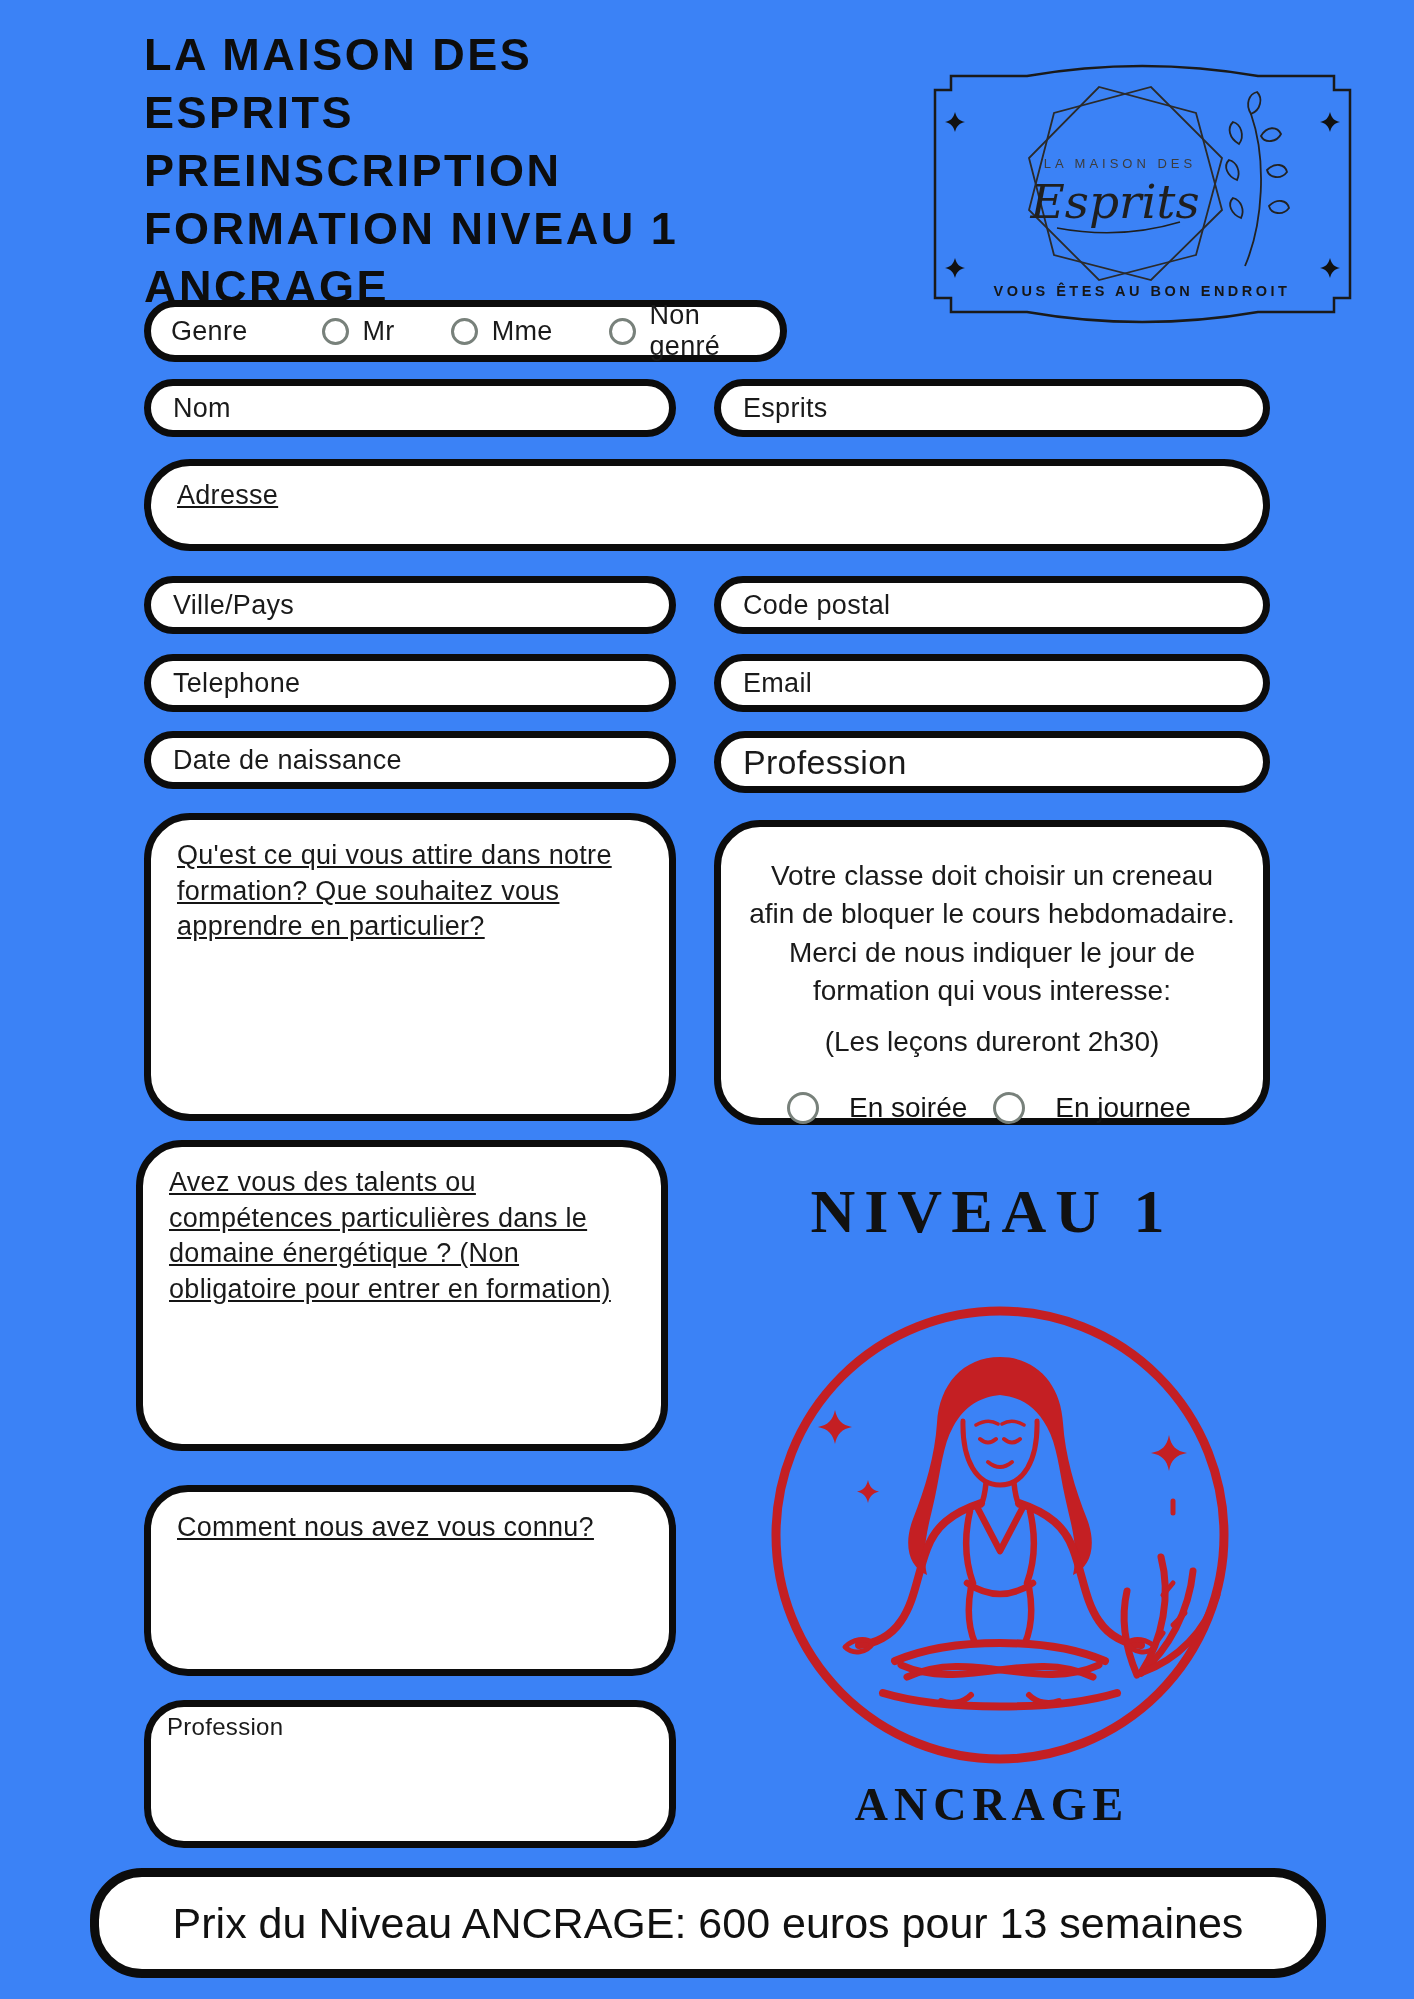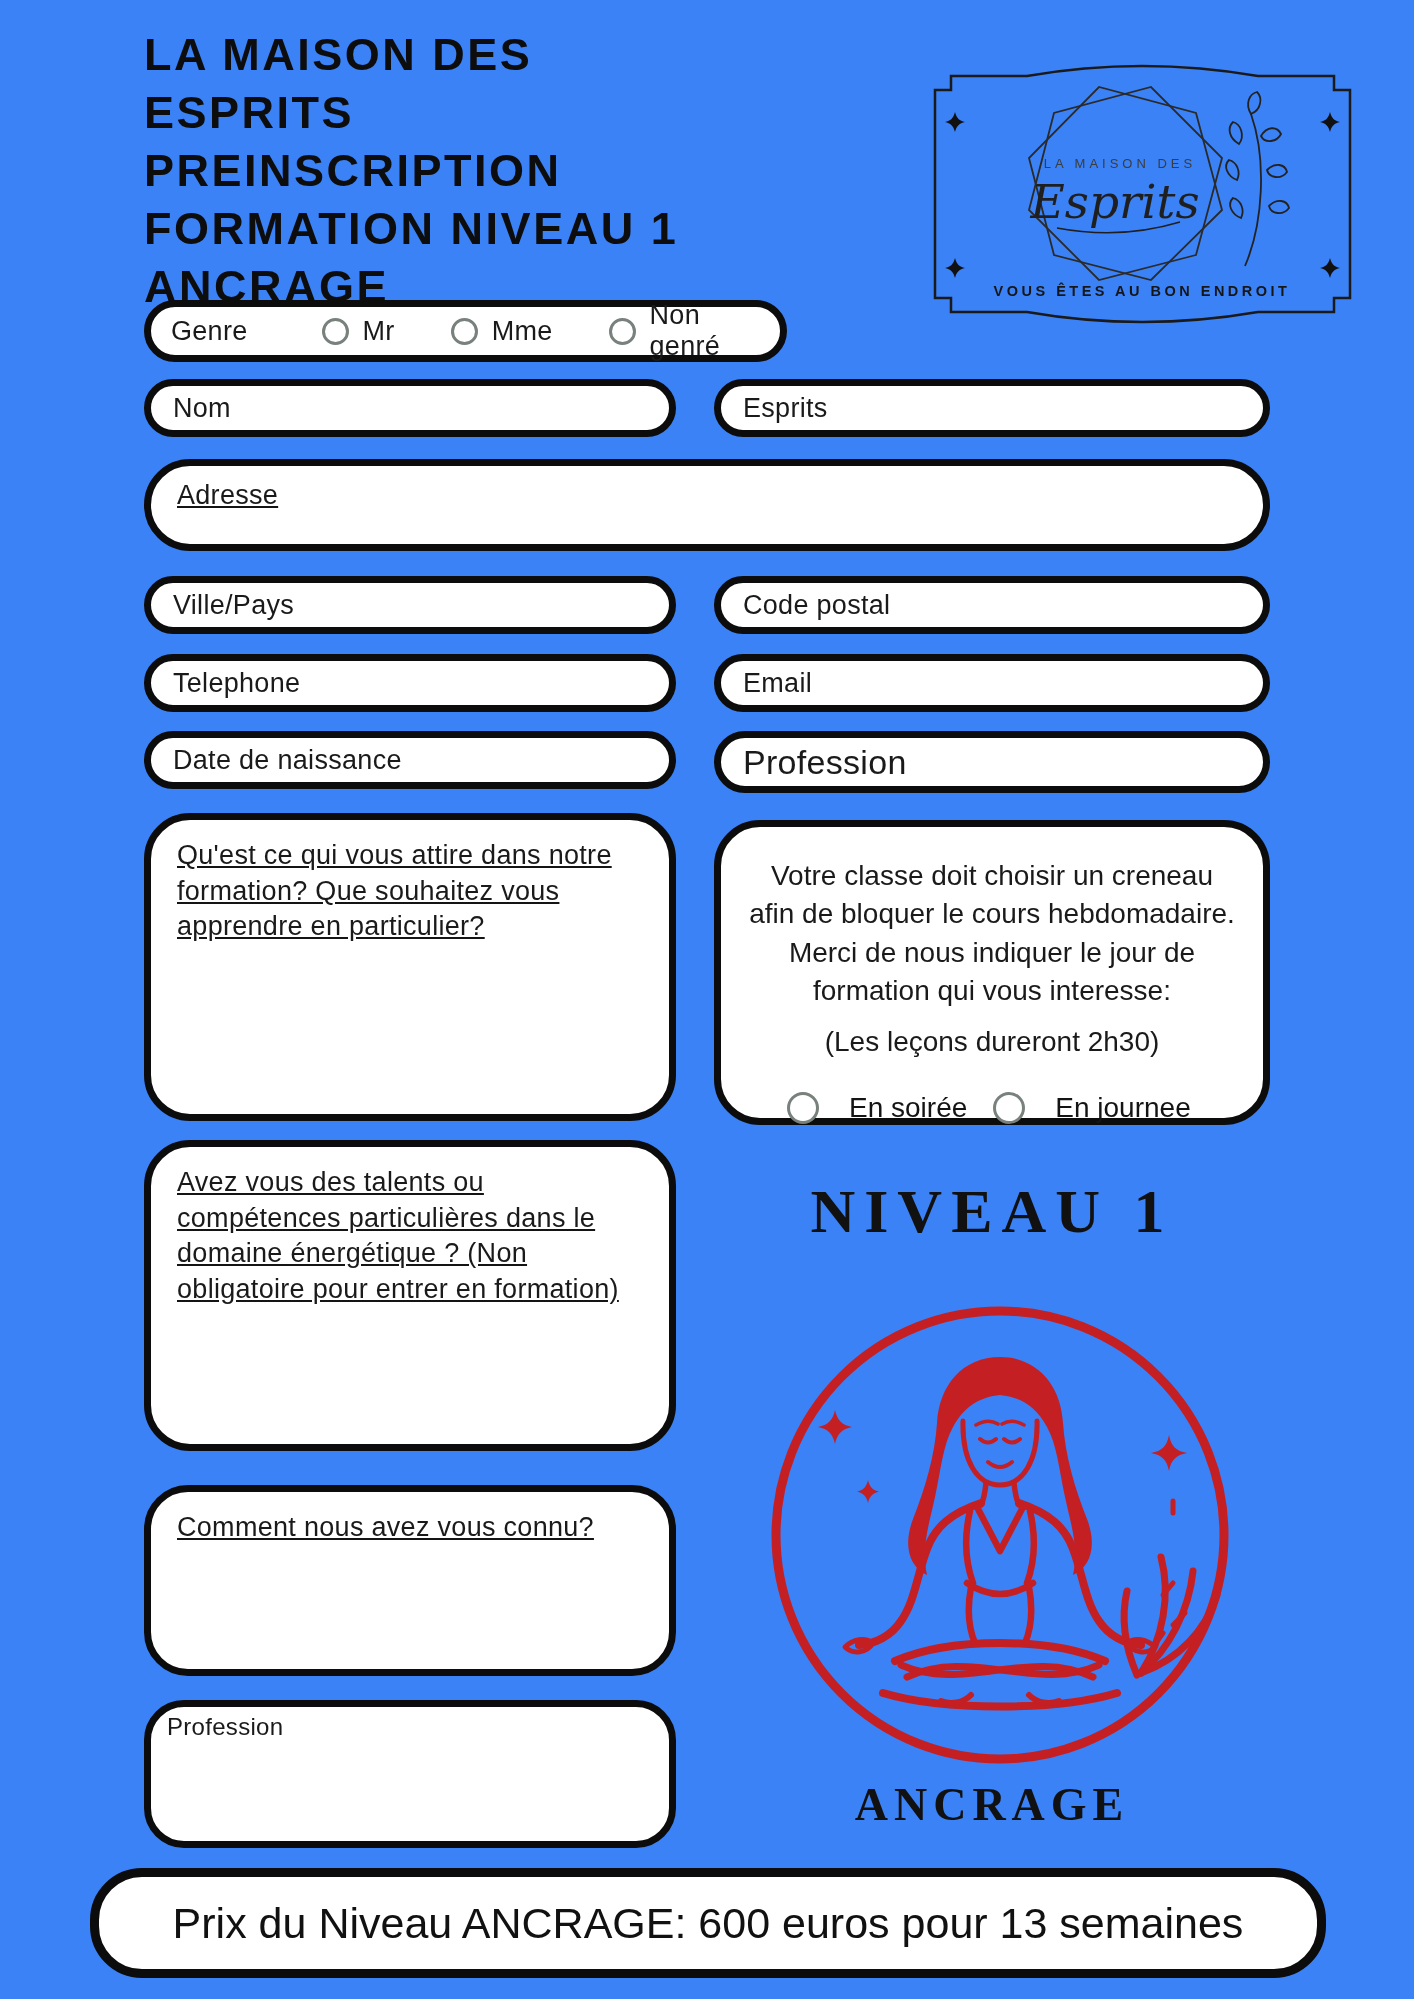--- a/index.html
+++ b/index.html
@@ -153,21 +153,21 @@
         <span class="radio r32"></span>
         <span>En soirée</span>
       </span>
       <span class="opt">
         <span class="radio r32"></span>
         <span>En journee</span>
       </span>
     </div>
   </div>
 
-  <div class="bx area" style="left:144px;top:1140px;width:532px;height:311px;">
+  <div class="bx area" style="left:136px;top:1140px;width:532px;height:311px;">
     <span class="flabel">Avez vous des talents ou compétences particulières dans le domaine énergétique ? (Non obligatoire pour entrer en formation)</span>
   </div>
 
   <div class="niveau">NIVEAU 1</div>
 
   <div class="medit">
     <svg width="470" height="480" viewBox="0 0 470 480" fill="none" stroke="#c41f23" stroke-linecap="round" stroke-linejoin="round">
       <circle cx="235" cy="240" r="224" stroke-width="9"></circle>
       <g fill="#c41f23" stroke="none">
         <path d="M70,115 C72,125 77,130 87,132 C77,134 72,139 70,149 C68,139 63,134 53,132 C63,130 68,125 70,115 Z"></path>

